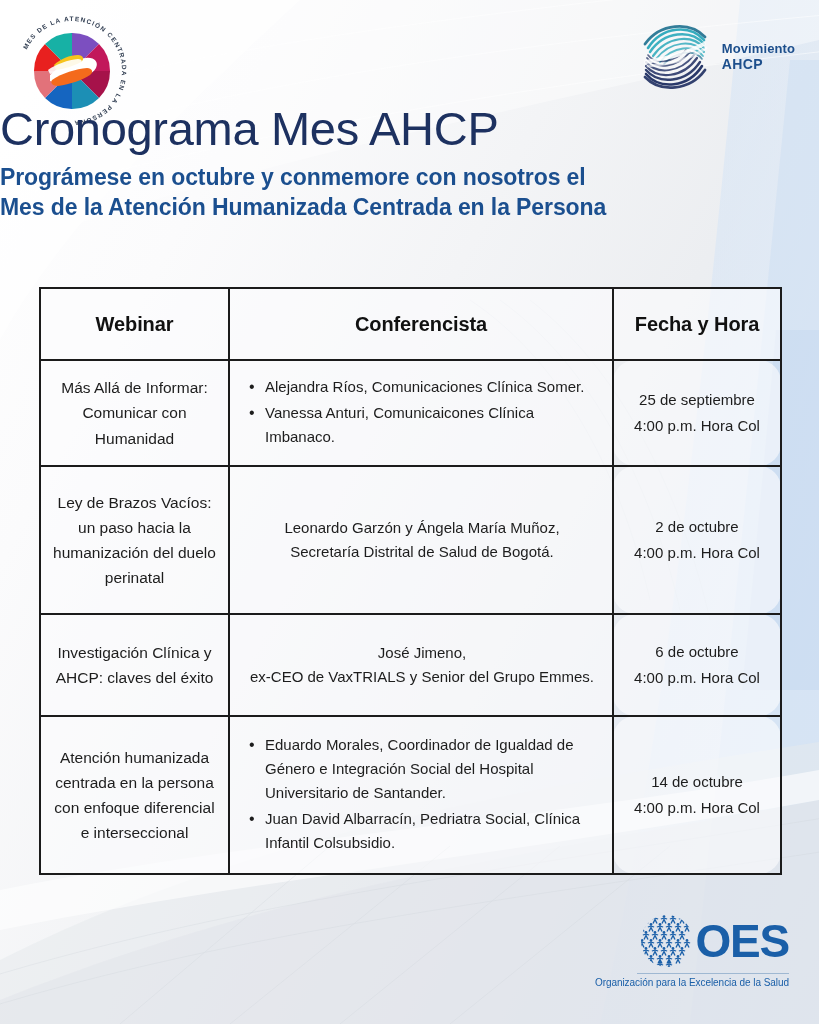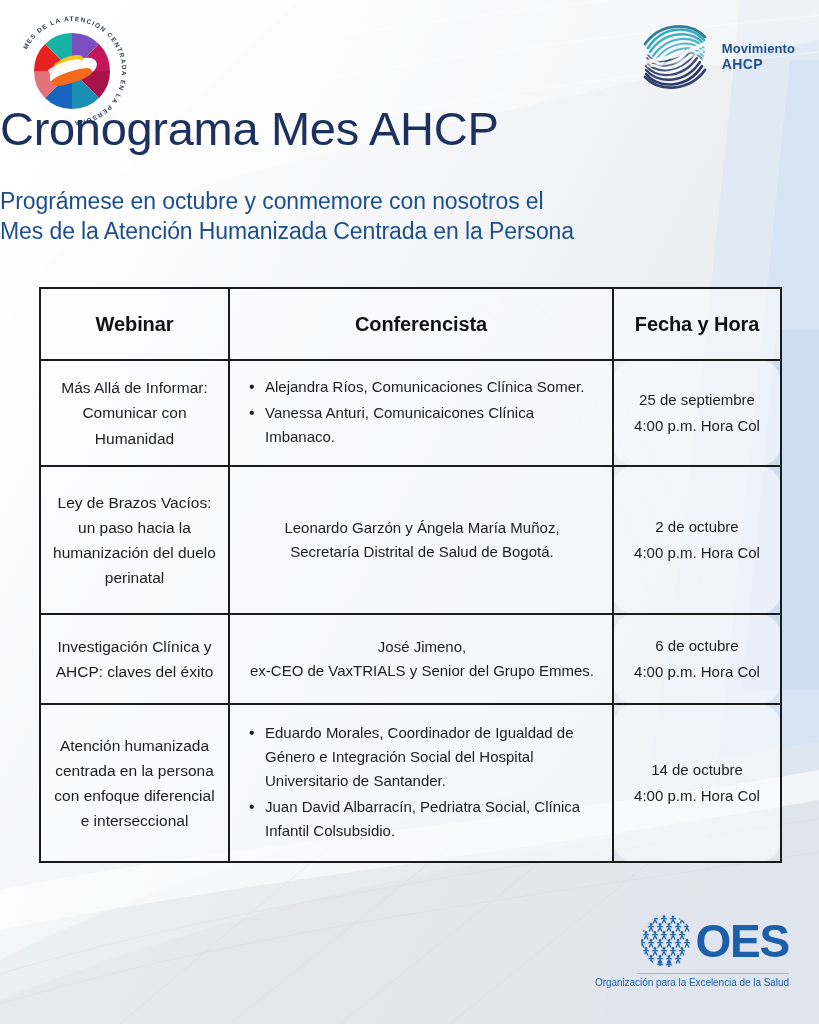--- a/index.html
+++ b/index.html
@@ -74,25 +74,25 @@
     text-align: left;
   }
   #page-title {
     color: #1d3160;
     font-size: 47px;
     font-weight: normal;
     letter-spacing: -0.3px;
     line-height: 1.06;
   }
   #subtitle {
-    margin-top: 32px;
+    margin-top: 8px;
     color: #1b4f8f;
     font-size: 23px;
     line-height: 1.32;
-    font-weight: normal;
+    font-weight: bold;
     letter-spacing: -0.1px;
   }
 
   
   #schedule-table {
     position: absolute;
     left: 39px;
     top: 287px;
     width: 741px;
     border-collapse: collapse;
@@ -153,21 +153,21 @@
     top: -1px;
     font-size: 16px;
     line-height: 1.6;
     color: #1d1d1d;
   }
   .nm { font-weight: normal; }
 
   
   tr.row-1 td { height: 106px; }
   tr.row-2 td { height: 148px; }
-  tr.row-3 td { height: 90px; }
+  tr.row-3 td { height: 102px; }
   tr.row-4 td { height: 158px; }
 
   
   #logo-oes {
     position: absolute;
     right: 30px;
     bottom: 36px;
     display: flex;
     flex-direction: column;
     align-items: flex-end;

